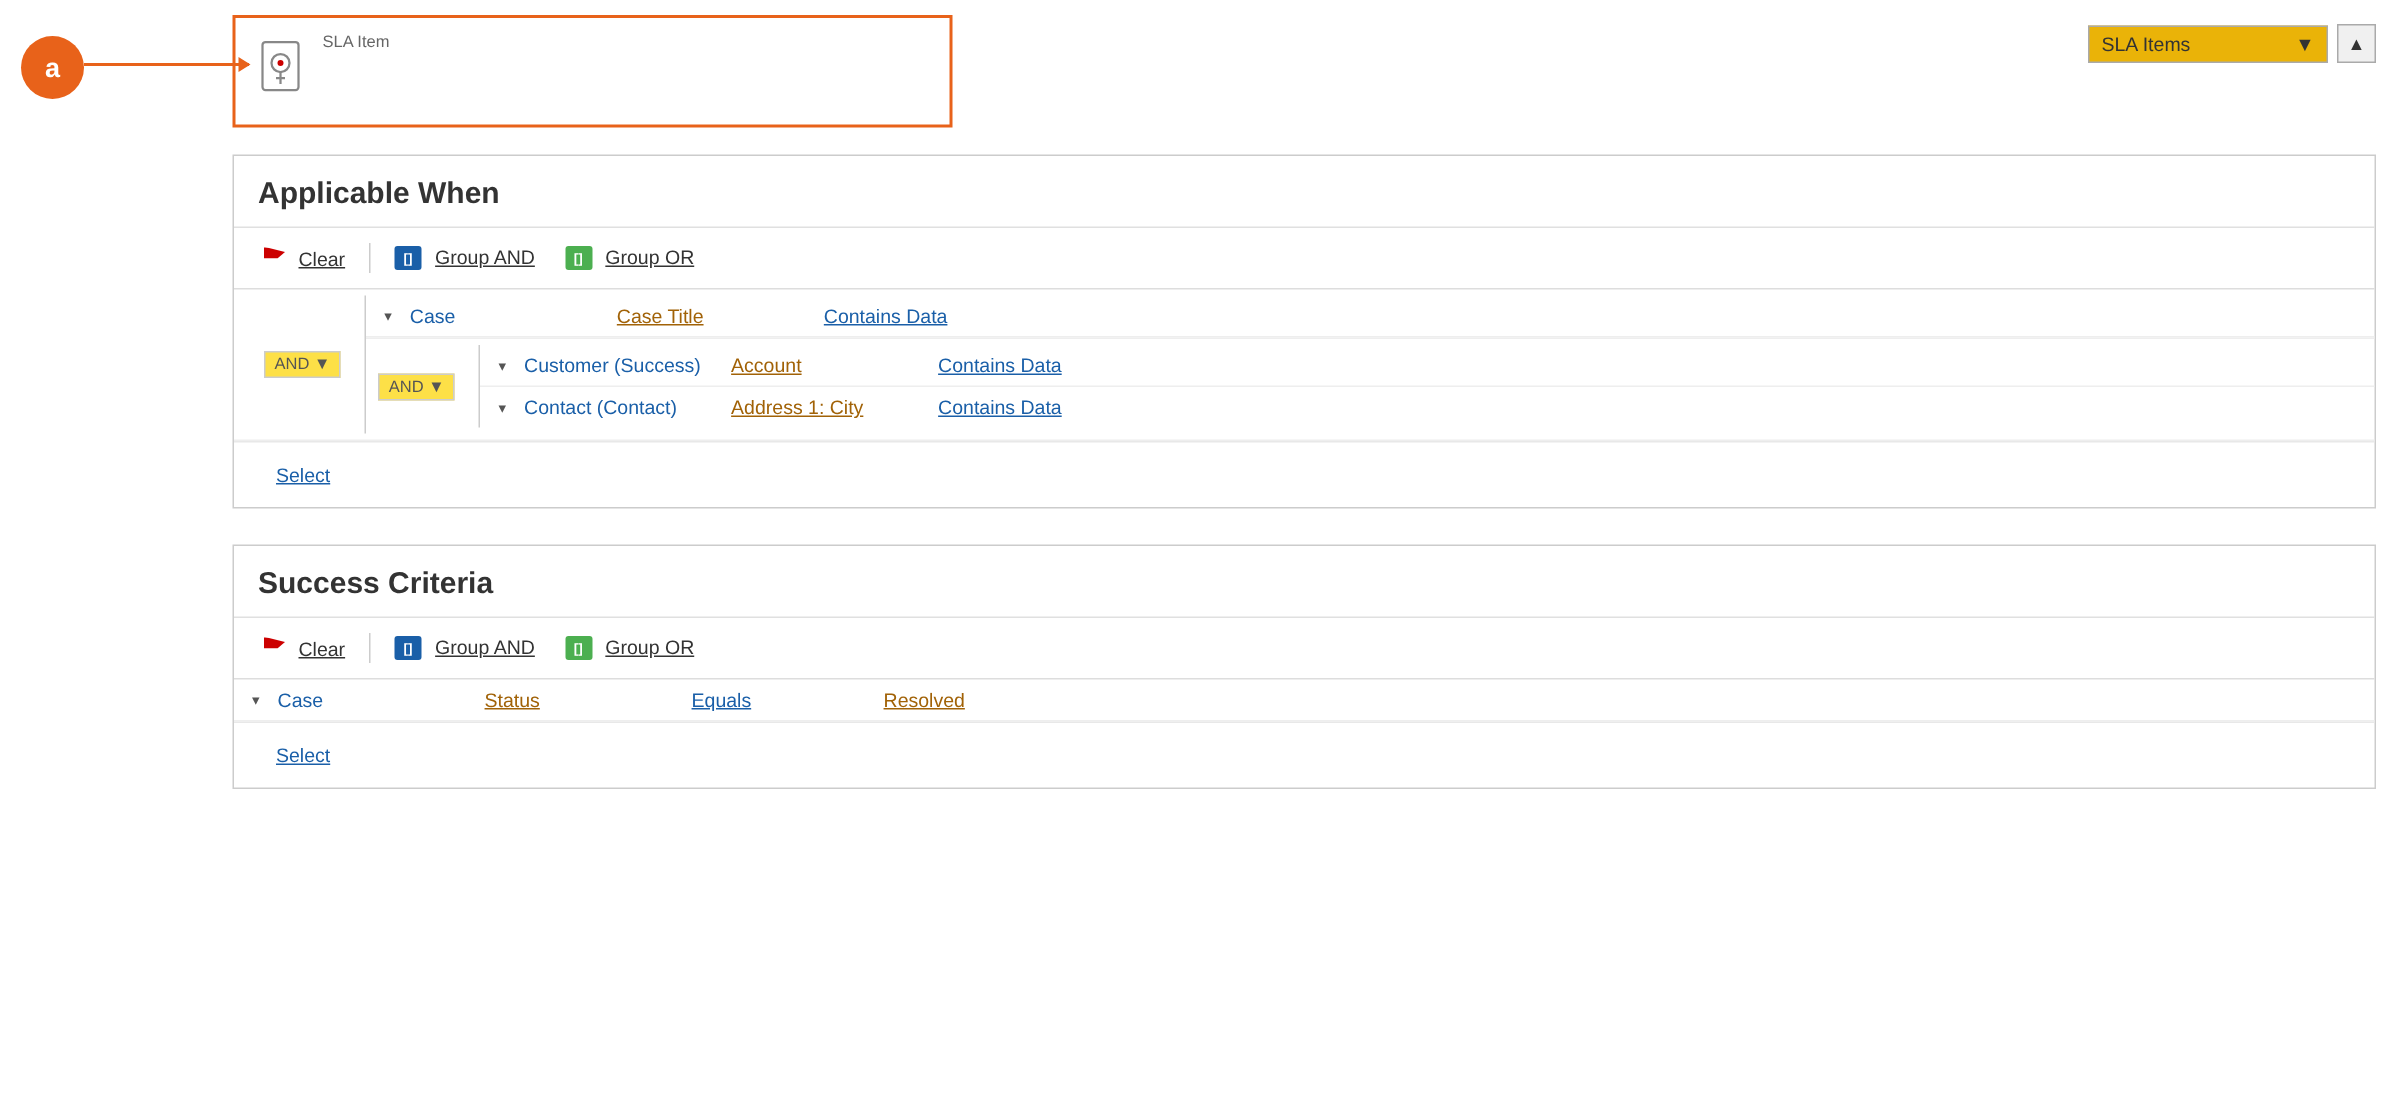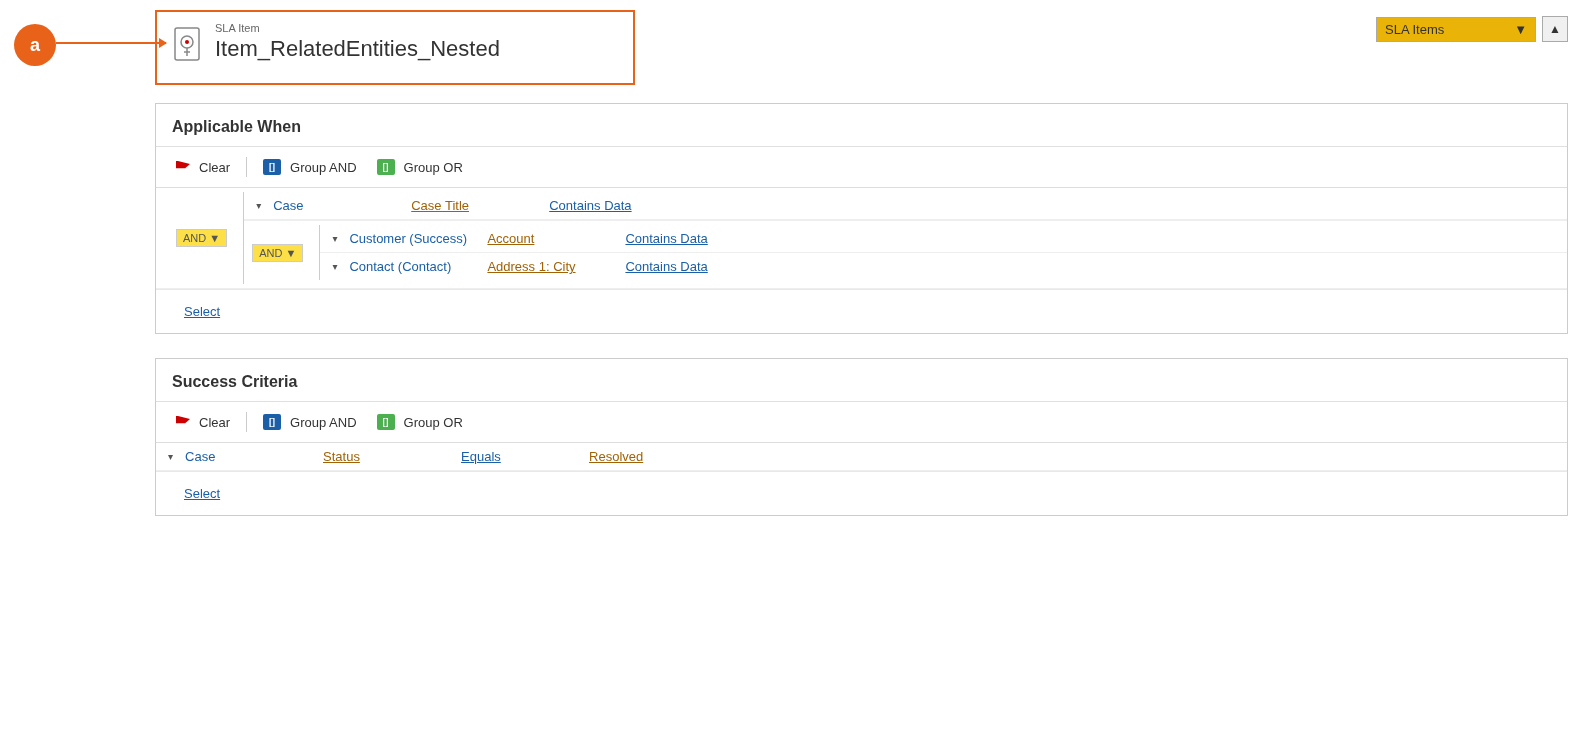--- a/index.html
+++ b/index.html
@@ -51,21 +51,21 @@
       top: -4px;
       border-top: 5px solid transparent;
       border-bottom: 5px solid transparent;
       border-left: 8px solid #e8621a;
     }
 
     
     .main-content {
       margin-left: 155px;
       margin-top: 10px;
-      margin-right: 28px;
+      margin-right: 12px;
     }
 
     
     .sla-header {
       display: flex;
       align-items: flex-start;
       justify-content: space-between;
       margin-bottom: 18px;
     }
 
@@ -133,46 +133,47 @@
       font-size: 12px;
     }
 
     
     .section {
       border: 1px solid #ccc;
       margin-bottom: 24px;
     }
 
     .section-title {
-      font-size: 16px;
+      font-size: 20px;
       font-weight: 600;
       color: #333;
       padding: 14px 16px 10px 16px;
       border-bottom: 1px solid #e0e0e0;
     }
 
     
     .toolbar {
       display: flex;
       align-items: center;
       padding: 8px 12px;
       border-bottom: 1px solid #ddd;
       gap: 4px;
     }
 
     .toolbar-btn {
       display: flex;
-      align-items: flex-end;
+      align-items: flex-start;
       gap: 5px;
       padding: 4px 8px;
       cursor: pointer;
       font-size: 13px;
       color: #333;
       background: none;
       border: none;
+      text-decoration: underline;
     }
 
     .toolbar-separator {
       width: 1px;
       height: 20px;
       background: #ccc;
       margin: 0 4px;
     }
 
     
@@ -302,21 +303,20 @@
           <svg width="32" height="36" viewBox="0 0 32 36" fill="none">
             <rect x="4" y="2" width="24" height="32" rx="2" stroke="#888" stroke-width="1.5" fill="#fff"></rect>
             <circle cx="16" cy="16" r="6" stroke="#888" stroke-width="1.5" fill="none"></circle>
             <line x1="16" y1="22" x2="16" y2="30" stroke="#888" stroke-width="1.5"></line>
             <line x1="13" y1="26" x2="19" y2="26" stroke="#888" stroke-width="1.5"></line>
             <circle cx="16" cy="16" r="2" fill="#c00"></circle>
           </svg>
         </div>
         <div class="sla-label-group">
           <span class="sla-label-small">SLA Item</span>
-          <span class="sla-label-large">Item_RelatedEntities_Nested</span>
         </div>
       </div>
 
       <div class="header-dropdown">
         <div class="dropdown-select">
           <span>SLA Items</span>
           <span>▼</span>
         </div>
         <div class="up-arrow-btn">
           <span>▲</span>

